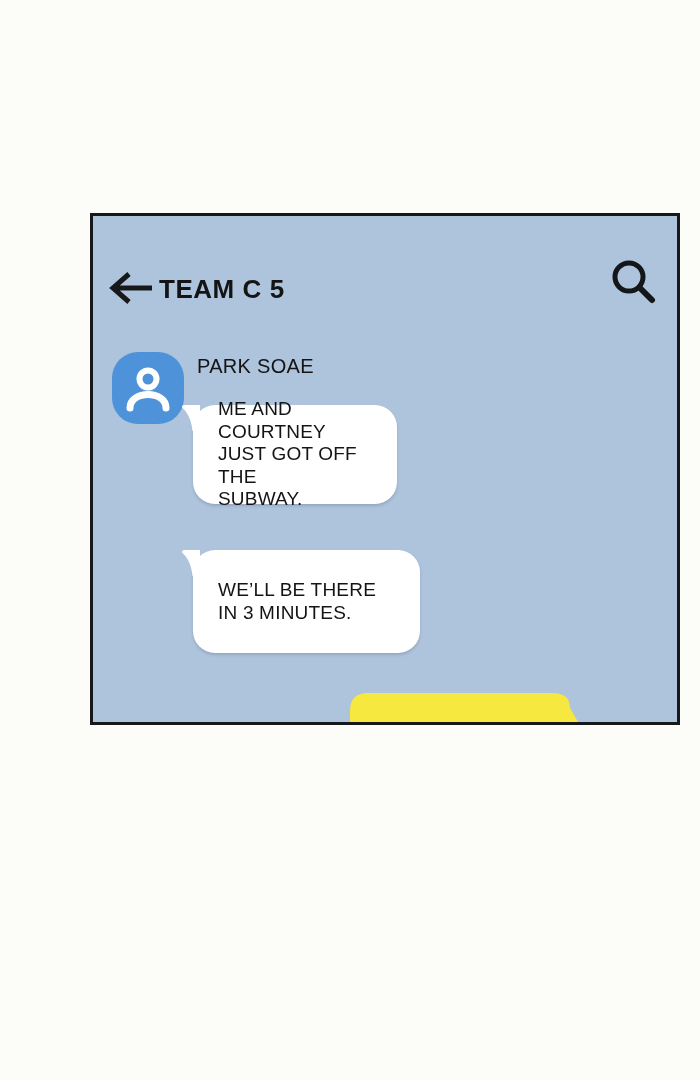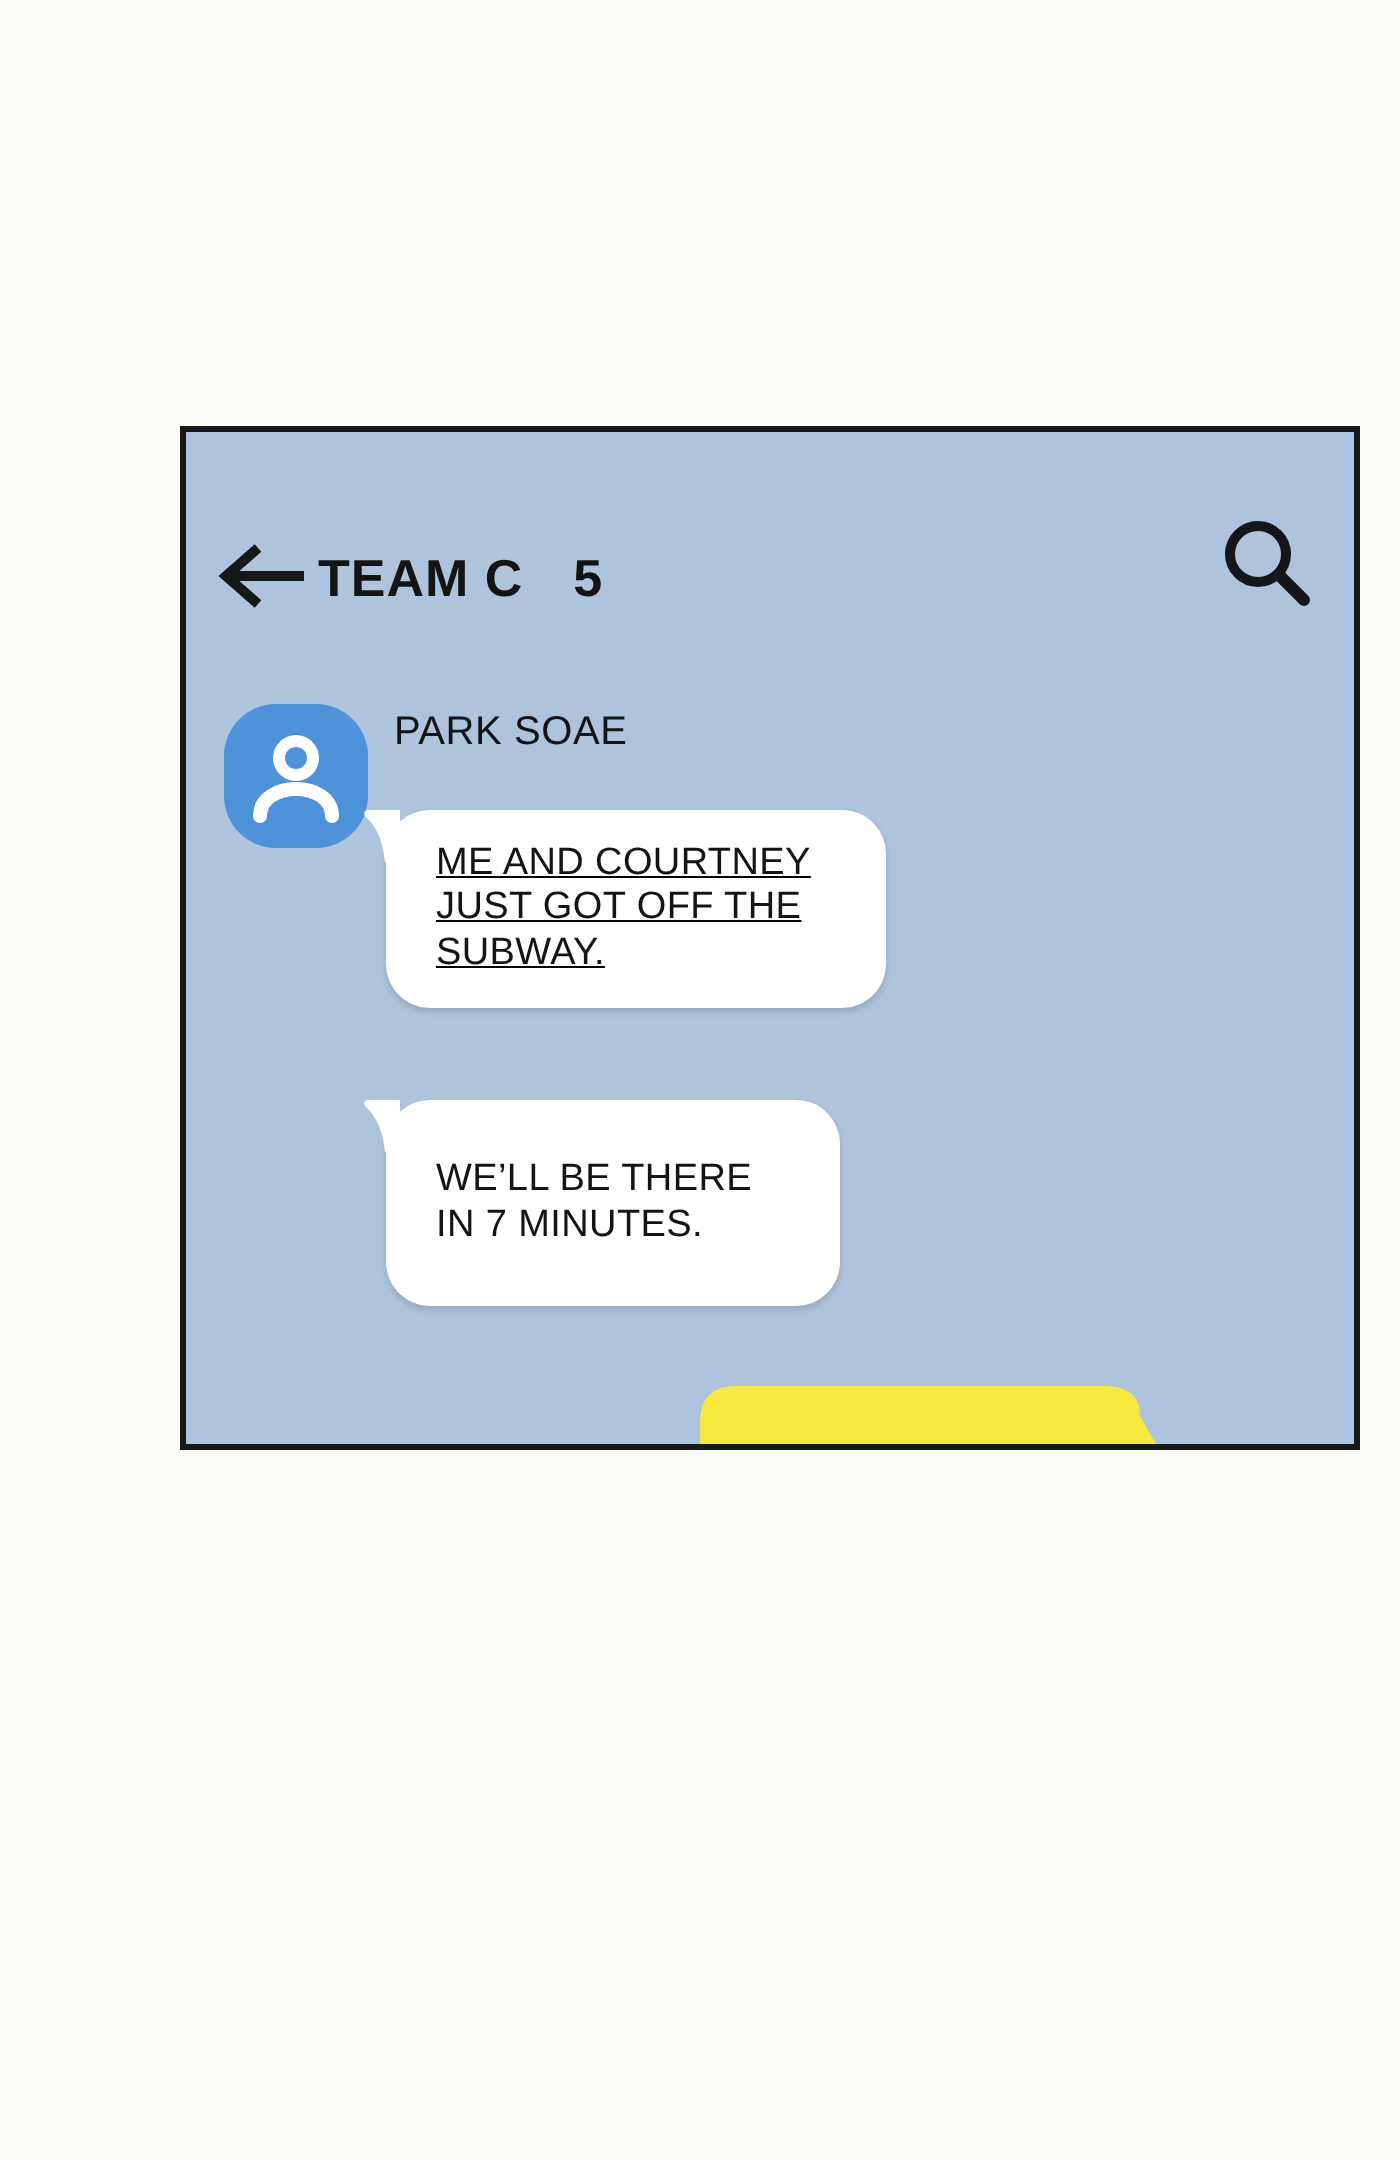--- a/index.html
+++ b/index.html
@@ -8,37 +8,37 @@
     position:relative;width:700px;height:1080px;overflow:hidden;
     background:#fcfcf9;
   }
   
   .panel{
     position:absolute;left:90px;top:213px;width:584px;height:506px;
     background:#aec3dc;border:3px solid #17181a;overflow:hidden;
   }
   
   .back-btn{position:absolute;left:14px;top:55px;width:48px;height:34px;cursor:pointer;}
-  .title-row{position:absolute;left:66px;top:58px;display:flex;gap:25px;align-items:baseline;}
+  .title-row{position:absolute;left:66px;top:58px;display:flex;gap:8px;align-items:baseline;}
   .title-row .ttl{font-size:26px;font-weight:bold;color:#141414;letter-spacing:.5px;white-space:pre;}
   .search-btn{position:absolute;left:516px;top:40px;width:52px;height:52px;cursor:pointer;}
   
   .avatar{
     position:absolute;left:19px;top:136px;width:72px;height:72px;
     border-radius:26px;background:#4e93da;display:flex;align-items:center;justify-content:center;
   }
   .sender-name{position:absolute;left:104px;top:139px;font-size:20px;font-weight:normal;color:#141414;letter-spacing:.3px;}
   
   .bubble{
     position:absolute;background:#ffffff;border-radius:22px;
     display:flex;align-items:center;
     box-shadow:0 2px 3px rgba(55,75,105,.22);
   }
   .bubble .tail{position:absolute;left:-11px;top:0;width:18px;height:26px;}
-  .bubble-1{left:100px;top:189px;width:250px;height:99px;text-decoration:underline;}
+  .bubble-1{left:100px;top:189px;width:204px;height:99px;}
   .bubble-2{left:100px;top:334px;width:227px;height:103px;}
   .msg-text{
     padding:0 12px 0 25px;font-size:19px;line-height:22.5px;color:#141414;
     white-space:pre-line;letter-spacing:.2px;
   }
   .outgoing{position:absolute;left:257px;top:477px;width:240px;height:46px;}
 </style>
 </head>
 <body>
 
@@ -79,21 +79,21 @@
       <div class="msg-text">ME AND COURTNEY
 JUST GOT OFF THE
 SUBWAY.</div>
     </div>
 
     <div class="bubble bubble-2">
       <svg class="tail" viewBox="0 0 18 26">
         <path d="M18 0 L2 0 C0 0 -0.5 2 1 3.5 C6.5 8.5 9.5 16 10.5 26 L18 26 Z" fill="#ffffff"></path>
       </svg>
       <div class="msg-text">WE’LL BE THERE
-IN 7 MINUTES.</div>
+IN 3 MINUTES.</div>
     </div>
 
     <div class="outgoing">
       <svg width="240" height="46" viewBox="0 0 240 46">
         <path d="M18 0 H202 Q220 0 220 15 L238 46 L238 46 H0 V18 Q0 0 18 0 Z" fill="#f6e83e"></path>
       </svg>
     </div>
 
   </div>
 </div>

